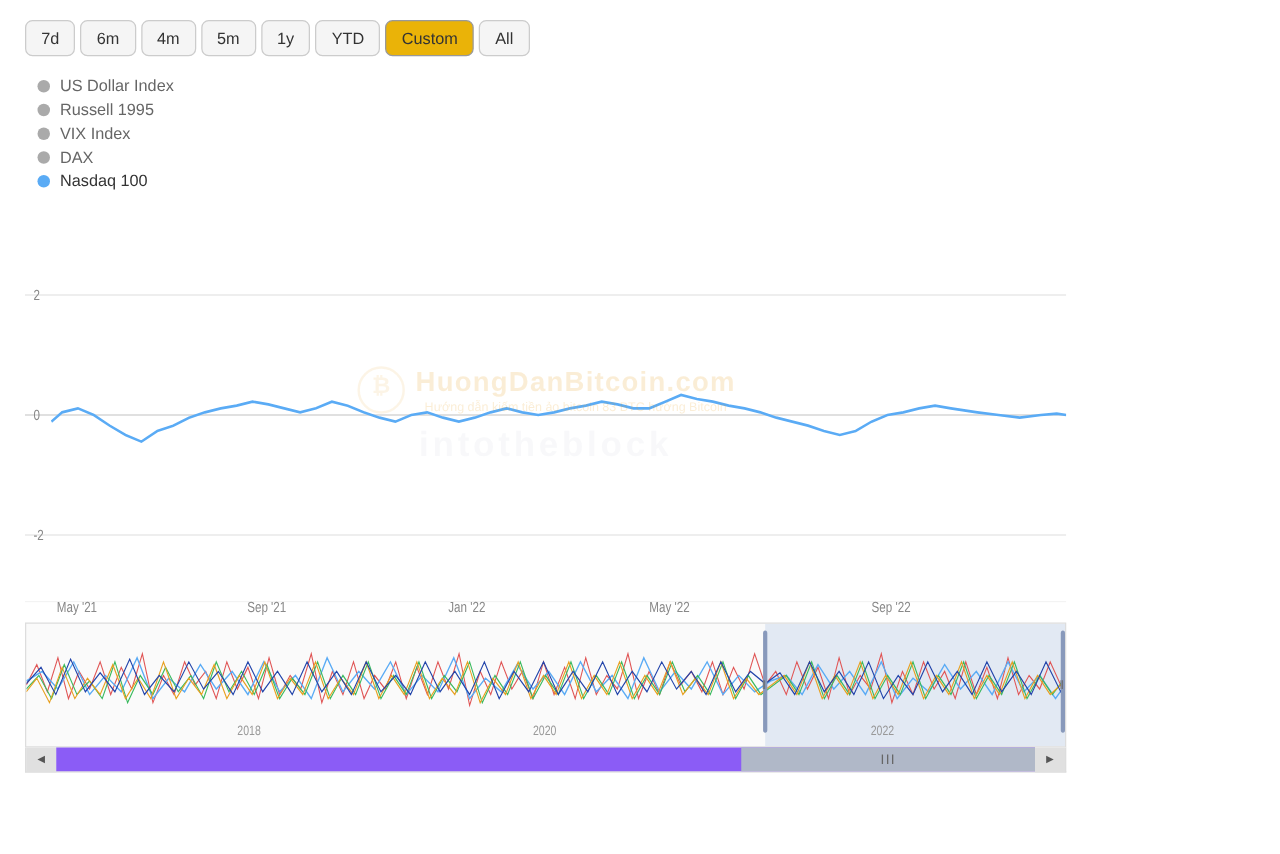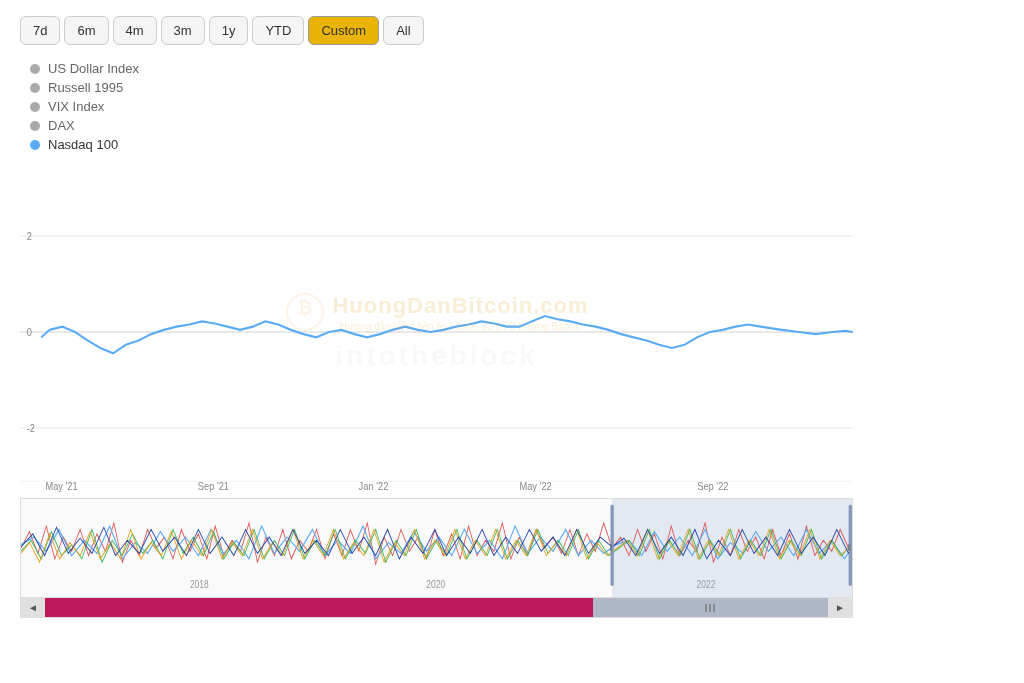--- a/index.html
+++ b/index.html
@@ -131,21 +131,21 @@
       align-items: center;
       justify-content: center;
       font-size: 10px;
       color: #555;
       flex-shrink: 0;
     }
     .scroll-track {
       flex: 1;
       height: 100%;
       position: relative;
-      background: #be185d;
+      background: #8b5cf6;
     }
     .scroll-thumb {
       position: absolute;
       right: 0;
       top: 0;
       width: 30%;
       height: 100%;
       background: #b0b8c8;
       display: flex;
       align-items: center;
@@ -159,21 +159,21 @@
   </style>
 </head>
 <body>
 
 <div class="container">
 
   <div class="time-buttons">
     <button class="time-btn">7d</button>
     <button class="time-btn">6m</button>
     <button class="time-btn">4m</button>
-    <button class="time-btn">3m</button>
+    <button class="time-btn">5m</button>
     <button class="time-btn">1y</button>
     <button class="time-btn">YTD</button>
     <button class="time-btn active">Custom</button>
     <button class="time-btn">All</button>
   </div>
 
   <div class="legend">
     <div class="legend-item">
       <div class="legend-dot" style="background:#aaaaaa;"></div>
       <span class="legend-label">US Dollar Index</span>

